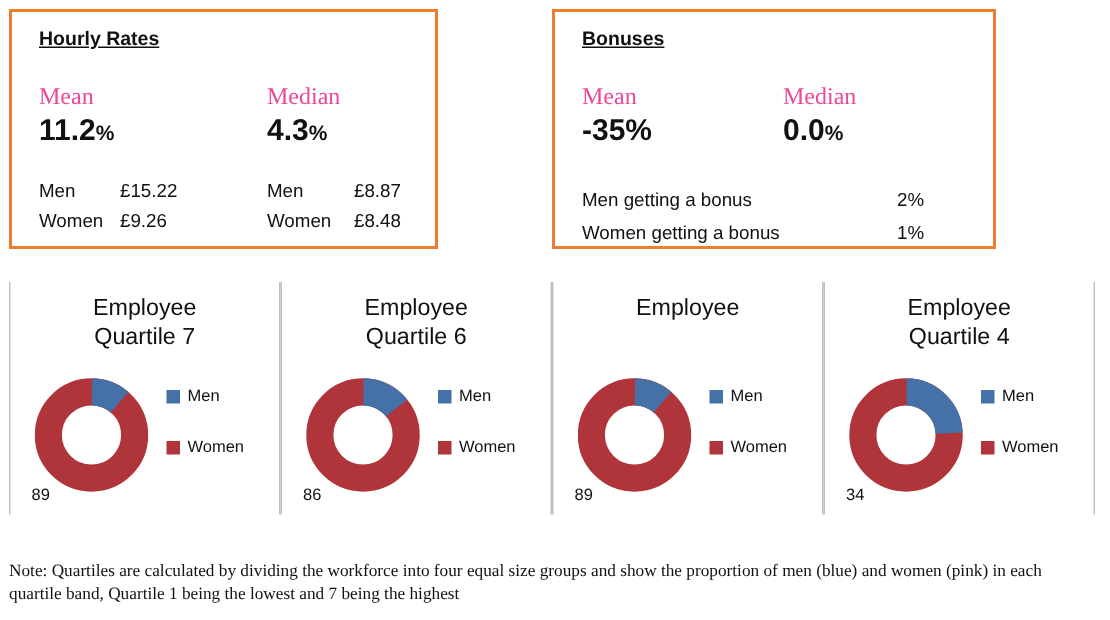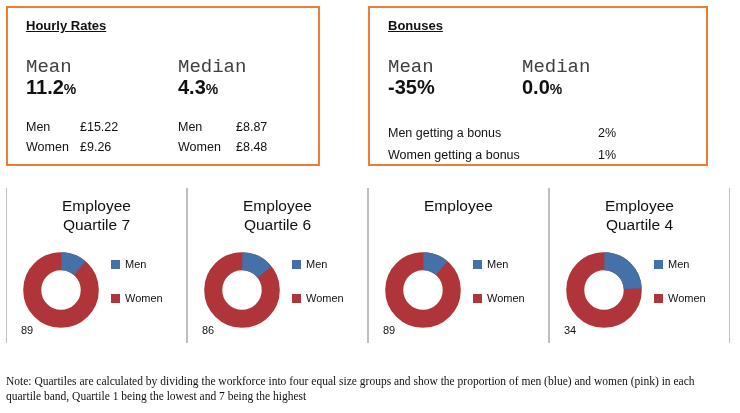--- a/index.html
+++ b/index.html
@@ -13,38 +13,38 @@
   }
   .page { position:absolute; inset:0; }
 
   
   .stat-box {
     position:absolute;
     border:2px solid #ED7D31;
     box-sizing:border-box;
     background:#fff;
   }
-  #hourly-box { left:6px;  top:6px;  width:314px; height:160px; }
-  #bonus-box  { left:368px; top:6px; width:340px; height:160px; }
+  #hourly-box { left:6px;  top:6px;  width:286px; height:160px; }
+  #bonus-box  { left:368px; top:6px; width:296px; height:160px; }
 
   .box-title {
     position:absolute;
     left:18px; top:10px;
     font-family:"Liberation Sans", sans-serif;
     font-weight:bold;
     font-size:13px;
     text-decoration:underline;
     color:#111;
   }
 
   .col-head {
     position:absolute;
-    font-family:Liberation Mono, monospace;
-    font-size:19px;
-    color:#404040;
+    font-family:Liberation Serif, serif;
+    font-size:16px;
+    color:#ec4899;
   }
   .big-val {
     position:absolute;
     font-family:"Liberation Sans", sans-serif;
     font-weight:bold;
     font-size:20px;
     color:#111;
     white-space:nowrap;
   }
   .big-val .unit { font-size:14px; font-weight:bold; }

